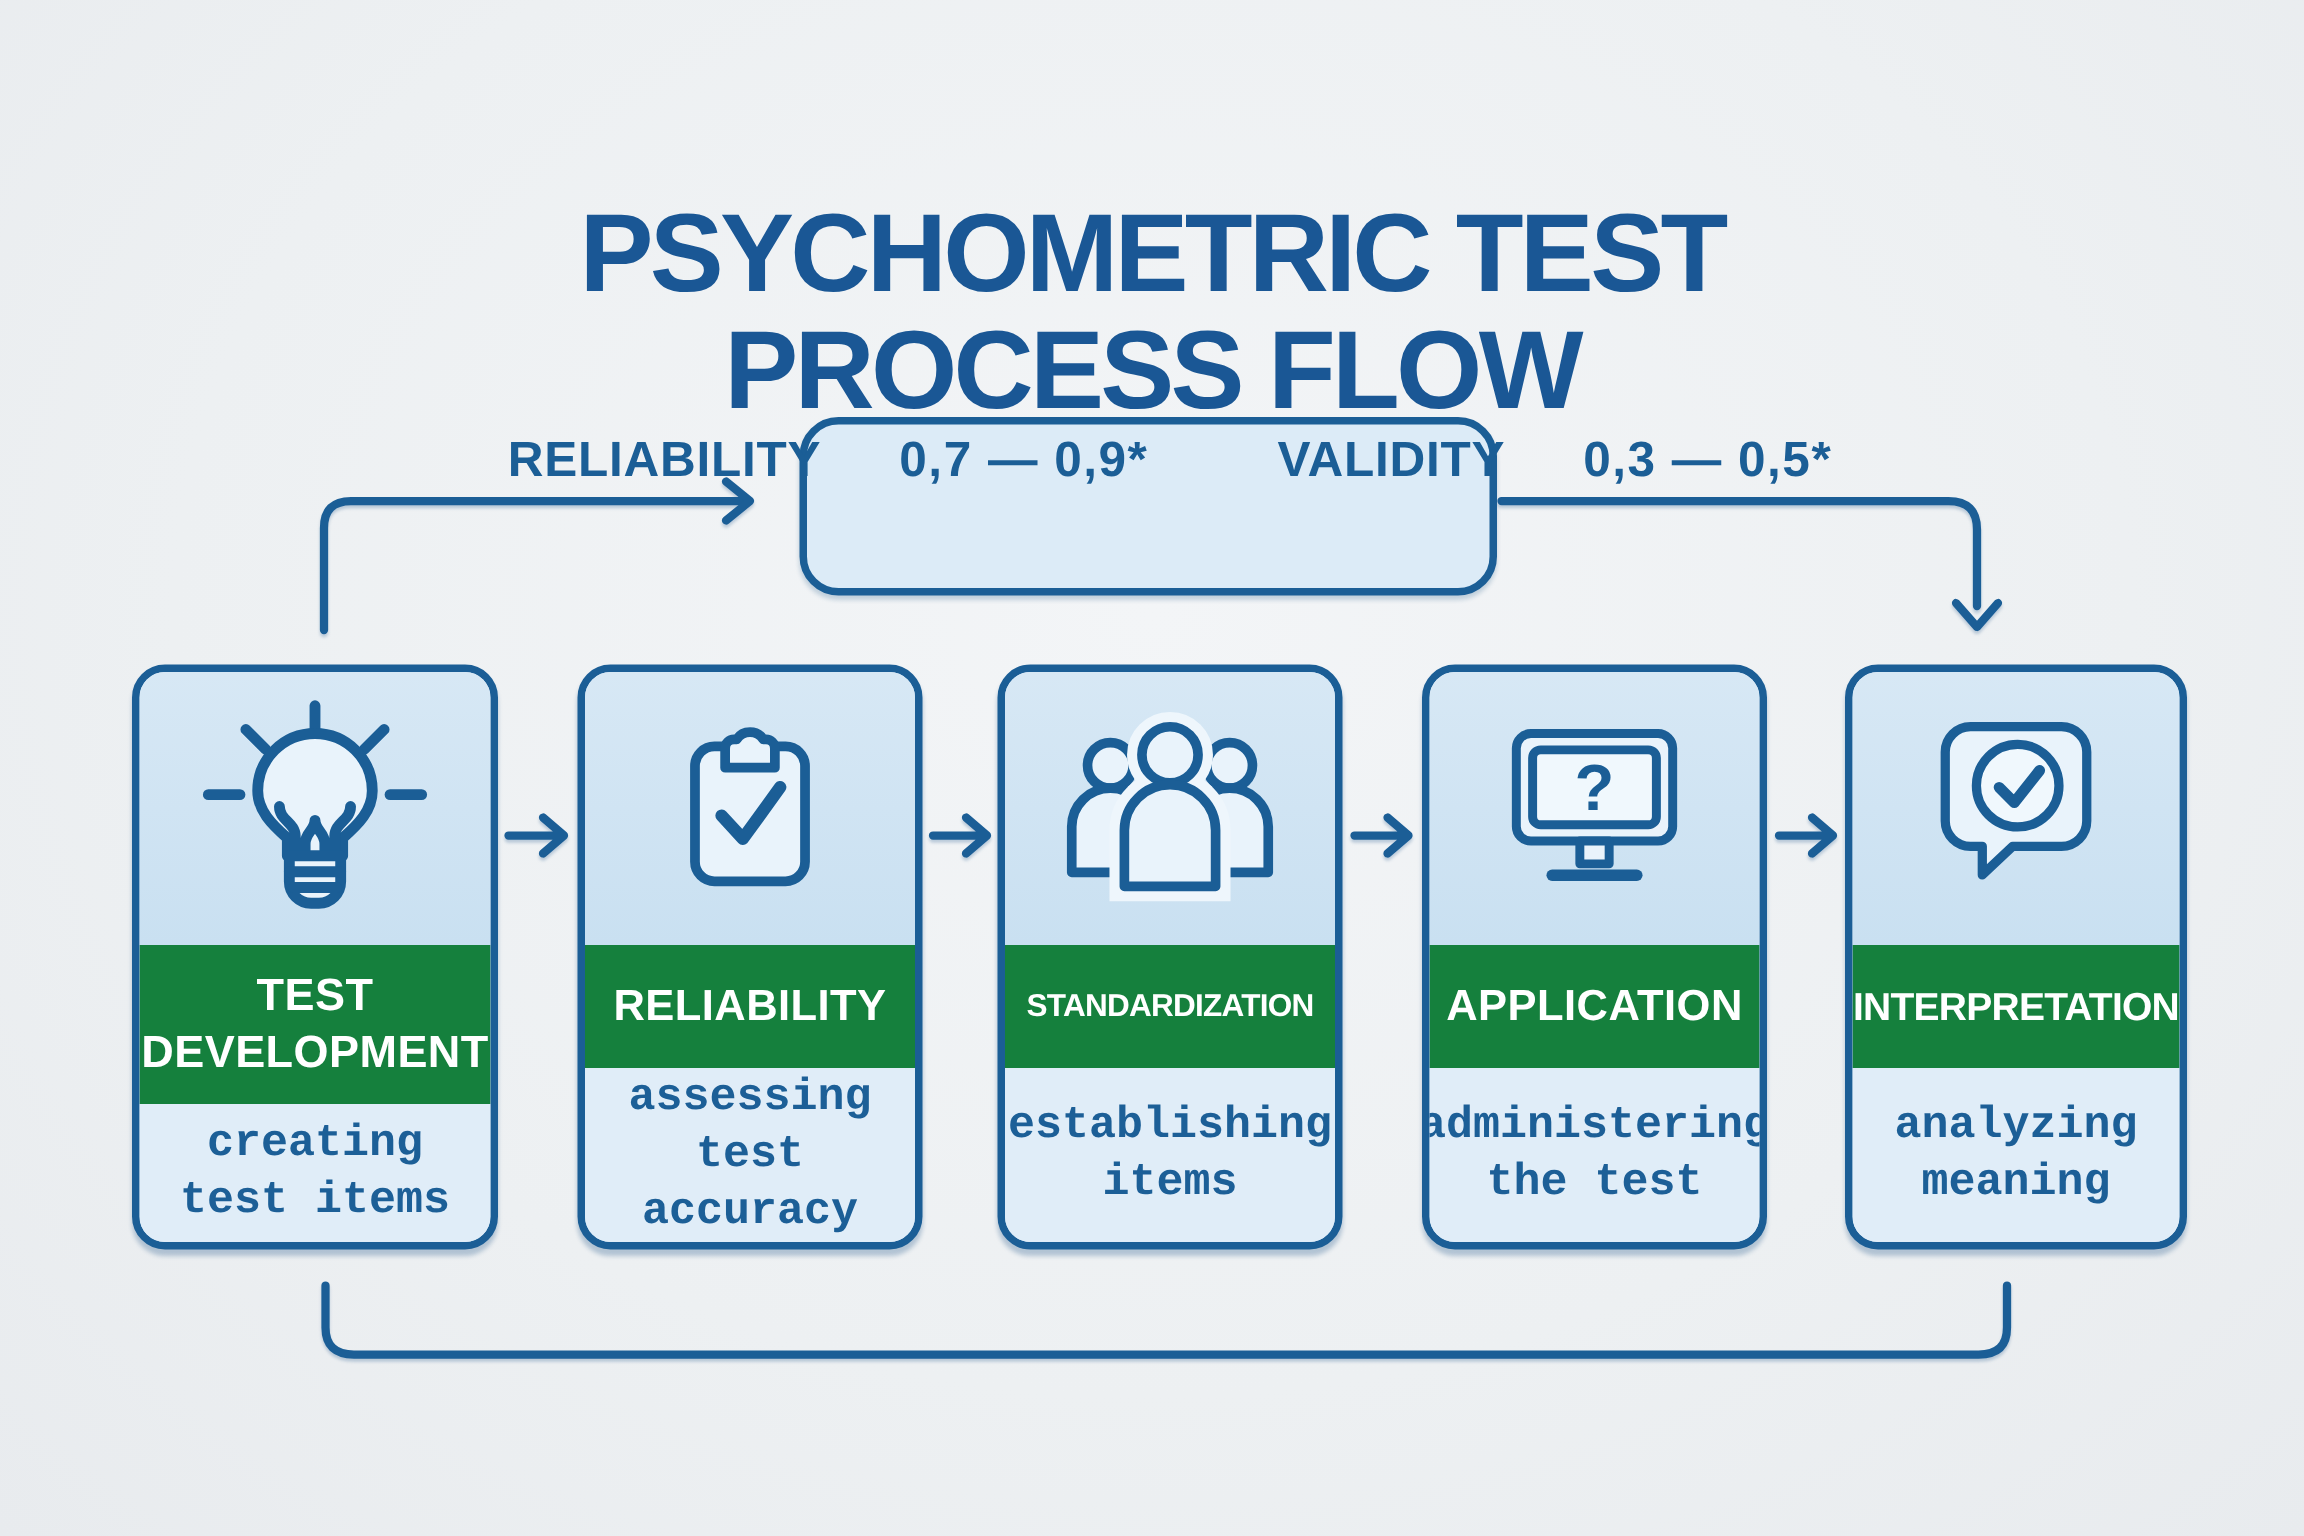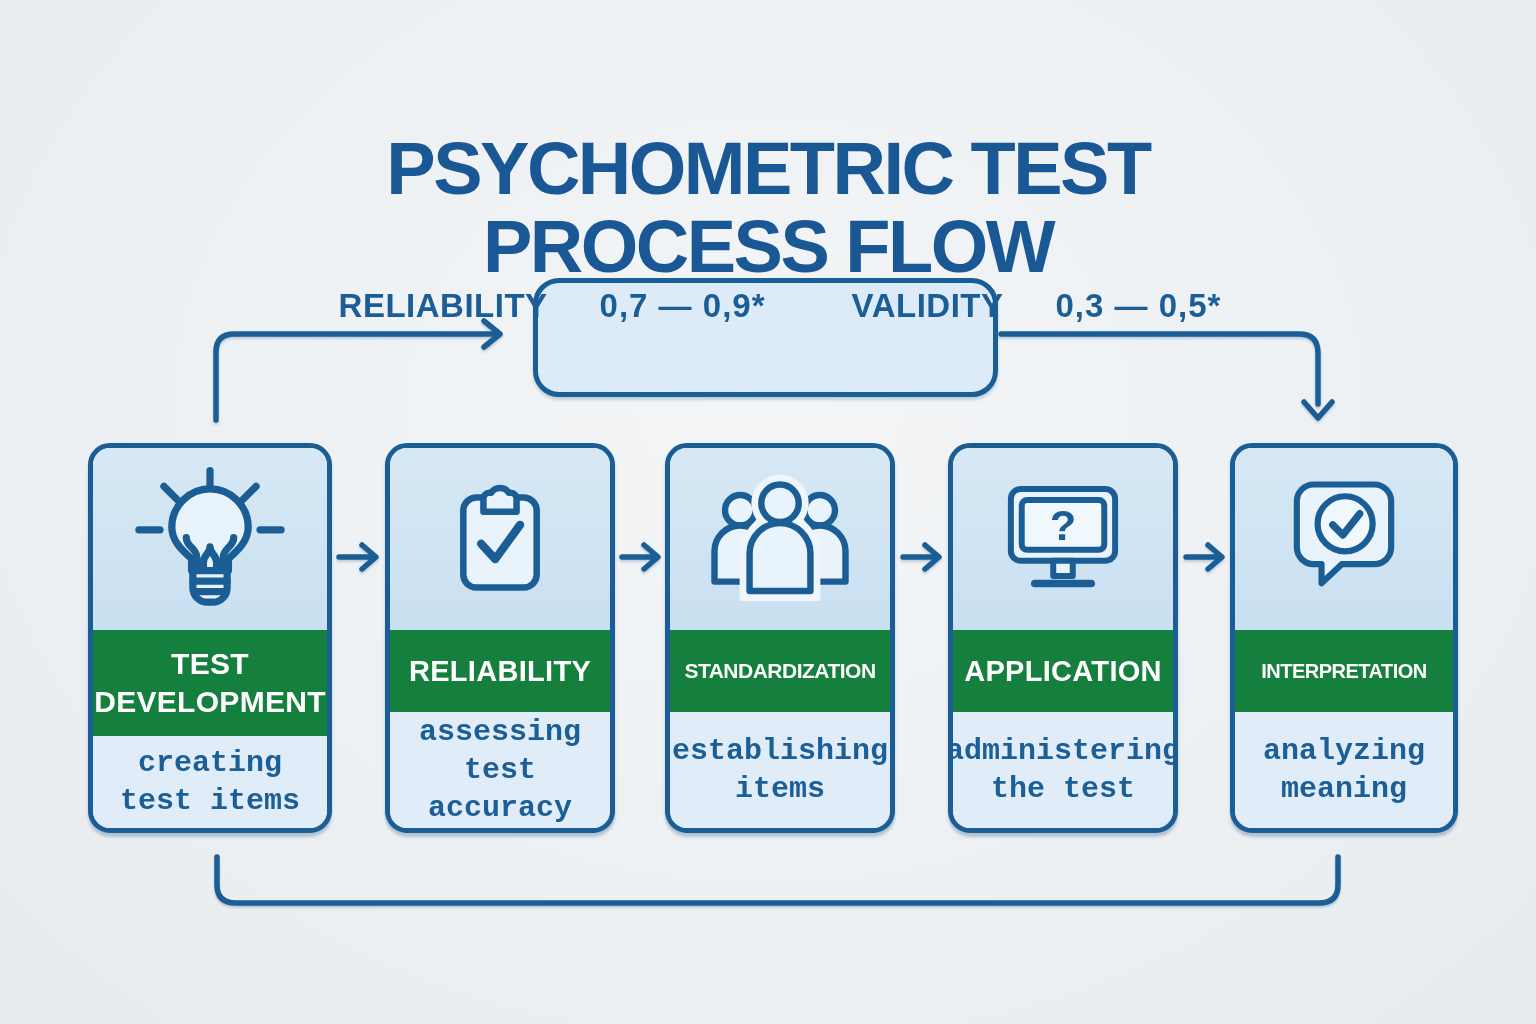--- a/index.html
+++ b/index.html
@@ -50,21 +50,21 @@
     flex:0 0 182px;display:flex;align-items:center;justify-content:center;
     background:linear-gradient(180deg,#d7e8f5 0%,#c9e0f1 100%);
   }
   .band{
     flex:0 0 82px;background:#15803d;color:#ffffff;
     display:flex;align-items:center;justify-content:center;text-align:center;
     font-weight:bold;font-size:29px;letter-spacing:0.3px;
   }
   .c1 .band{flex:0 0 106px;font-size:30px;line-height:38px;}
   .c3 .band{font-size:21px;letter-spacing:-0.5px;}
-  .c5 .band{font-size:20px;letter-spacing:-0.5px;}
+  .c5 .band{font-size:26px;letter-spacing:-0.5px;}
   .band span,.desc span,.title{white-space:pre-line;}
   .desc{
     flex:1;display:flex;align-items:center;justify-content:center;text-align:center;
     background:#e0edf8;color:#1c5f97;font-weight:bold;
     font-size:30px;line-height:38px;font-family:Liberation Mono, monospace;
   }
   .icon-svg .ln{stroke:#1b5e96;stroke-width:5.5;fill:none;
     stroke-linecap:round;stroke-linejoin:round;}
   .icon-svg .fl{stroke:#1b5e96;stroke-width:5.5;fill:#e9f3fb;
     stroke-linecap:round;stroke-linejoin:round;}

